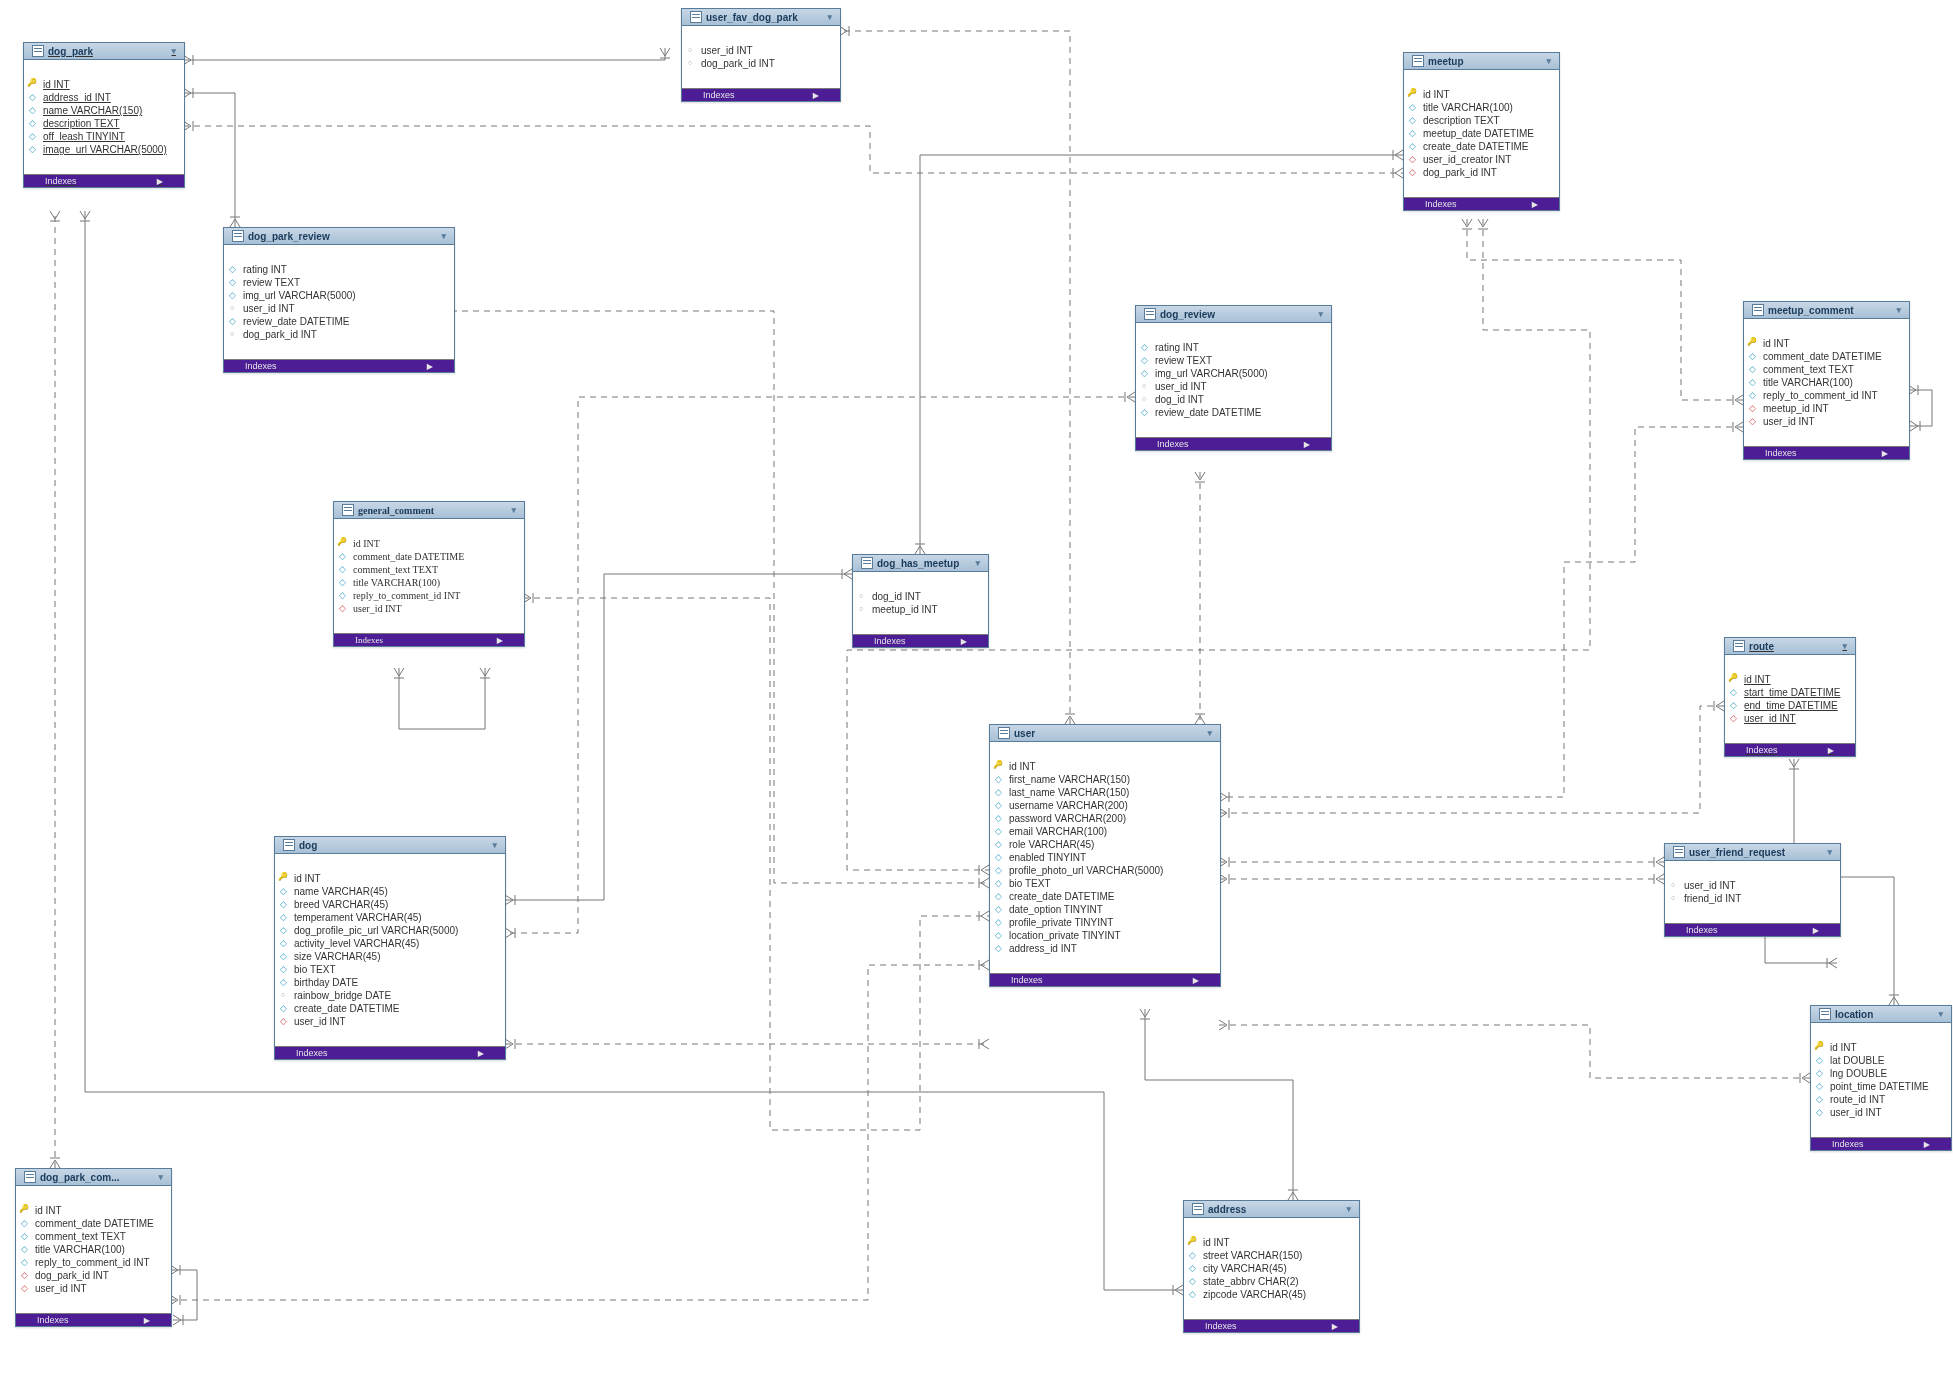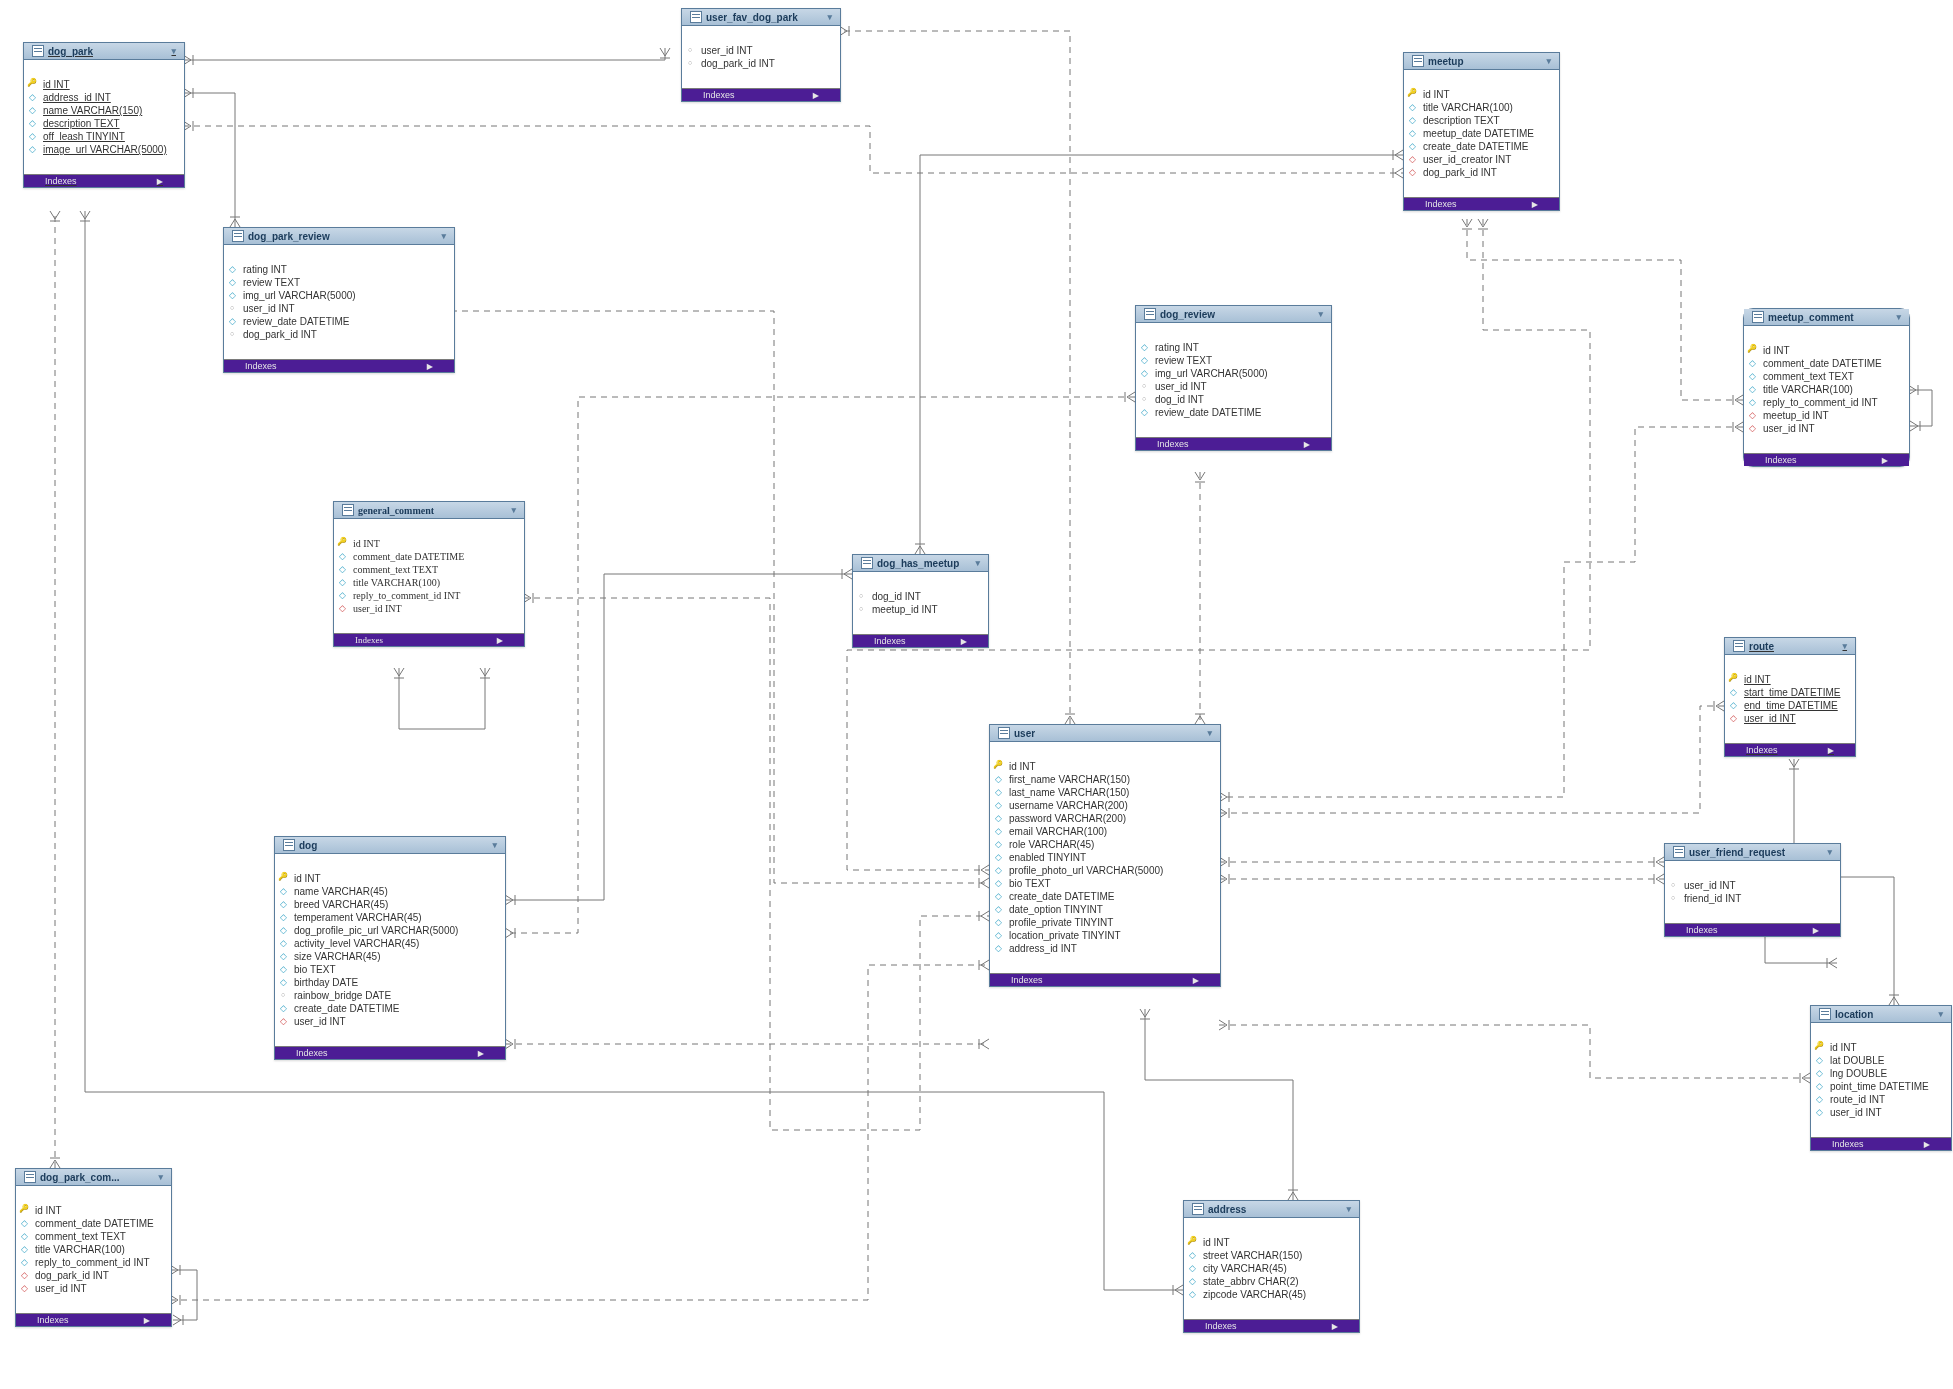--- a/index.html
+++ b/index.html
@@ -382,21 +382,21 @@
         <div class="col">
           <span class="ic nn"></span>
           <span>review_date DATETIME</span>
         </div>
       </div>
       <div class="idx">
         <span>Indexes</span>
         <span class="arw">▶</span>
       </div>
     </div>
-    <div class="entity" style="left: 1743px; top: 308px; width: 165px; border-radius: 10px;">
+    <div class="entity" style="left: 1743px; top: 301px; width: 165px;">
       <div class="hdr">
         <span class="tbl-icon"></span>
         <span>meetup_comment</span>
         <span class="cog">▾</span>
       </div>
       <div class="cols">
         <div class="col">
           <span class="ic pk"></span>
           <span>id INT</span>
         </div>

